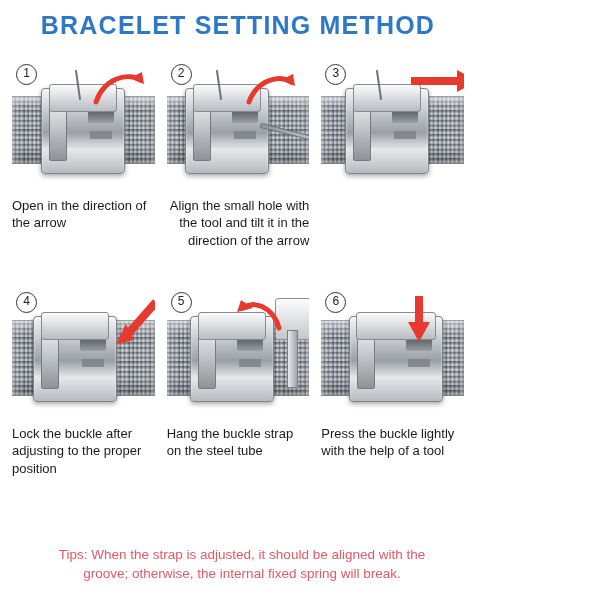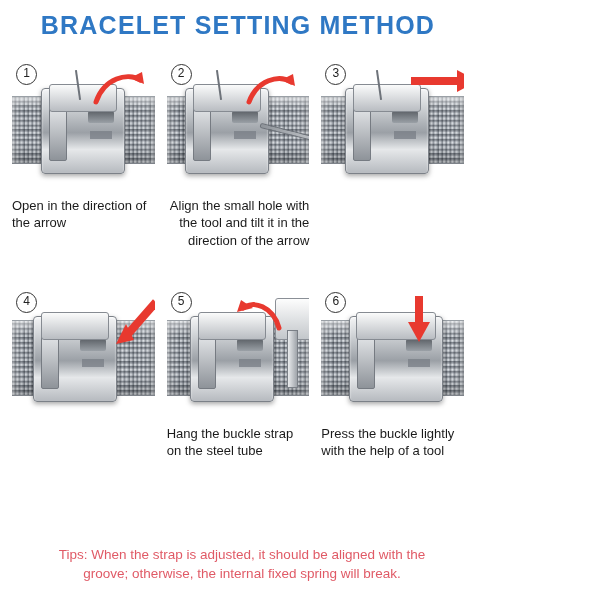--- a/index.html
+++ b/index.html
@@ -243,20 +243,21 @@
       <div class="photo">
         <div class="badge">4</div>
         <div class="strap tall"></div>
         <div class="buckle" style="left:44%;"></div>
         <div class="lid" style="left:44%;"></div>
         <svg class="arrow" style="left:96px; top:6px;" width="58" height="52" viewBox="0 0 58 52">
           <path d="M48 6 L20 38" stroke="#e8392f" stroke-width="8" fill="none" stroke-linecap="butt"></path>
           <path d="M8 48 L26 44 L18 28 Z" fill="#e8392f"></path>
         </svg>
       </div>
+      <div class="caption">Lock the buckle after adjusting to the proper position</div>
     </div>
 
     <div class="cell">
       <div class="photo">
         <div class="badge">5</div>
         <div class="strap tall"></div>
         <div class="buckle" style="left:46%;"></div>
         <div class="lid" style="left:46%;"></div>
         <div class="plate" style="left:108px; top:8px;"></div>
         <div class="tube" style="left:120px; top:40px;"></div>

